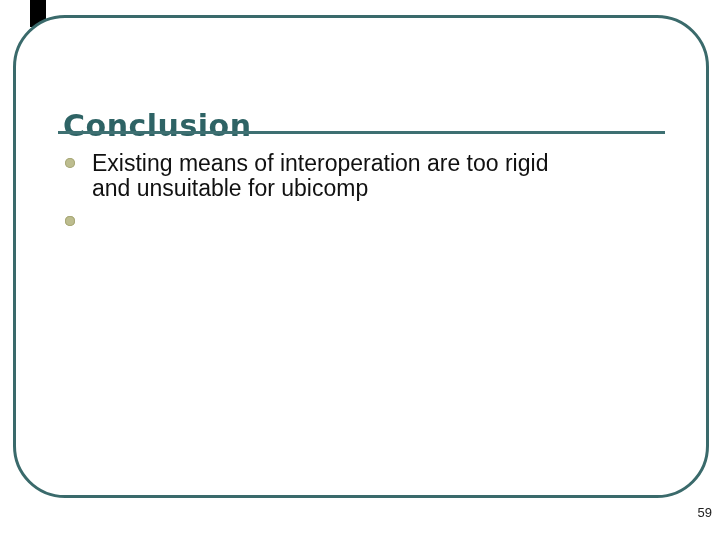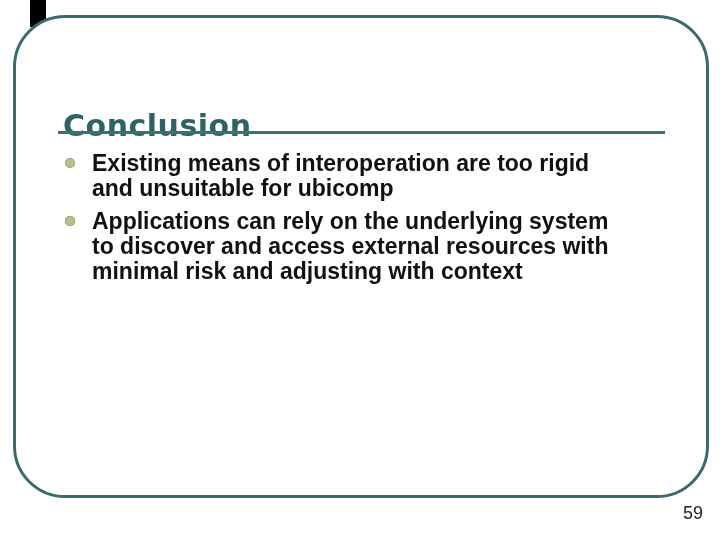--- a/index.html
+++ b/index.html
@@ -67,41 +67,40 @@
     padding: 0;
     list-style: none;
   }
   .bullet-list li {
     position: relative;
     padding-left: 29px;
     margin: 0 0 8px 0;
     font-size: 23px;
     line-height: 25px;
     color: #111111;
-    font-weight: bold;
   }
   .bullet-list li:last-child { margin-bottom: 0; }
   .dot {
     position: absolute;
     left: 2px;
     top: 7px;
     width: 10px;
     height: 10px;
     border-radius: 50%;
     background: #bdbd8f;
     box-shadow: inset 0 0 0 1px #a8a878;
   }
   .txt {
     white-space: pre-line;
   }
   .page-number {
     position: absolute;
-    right: 17px;
+    right: 8px;
     top: 504px;
-    font-size: 18px;
+    font-size: 13px;
     line-height: 18px;
     color: #222222;
   }
 </style>
 </head>
 <body>
 
 <div id="stage">
 
   <div class="corner-mark"></div>
@@ -117,23 +116,17 @@
       <span class="dot"></span>
       <span class="txt">Existing means of interoperation are too rigid
 and unsuitable for ubicomp</span>
     </li>
     <li>
       <span class="dot"></span>
     </li>
     <li>
       <span class="dot"></span>
     </li>
-    <li>
-      <span class="dot"></span>
-      <span class="txt">Applications can rely on the underlying system
-to discover and access external resources with
-minimal risk and adjusting with context</span>
-    </li>
   </ul>
 
   <div class="page-number">59</div>
 
 </div>
 
 </body></html>

